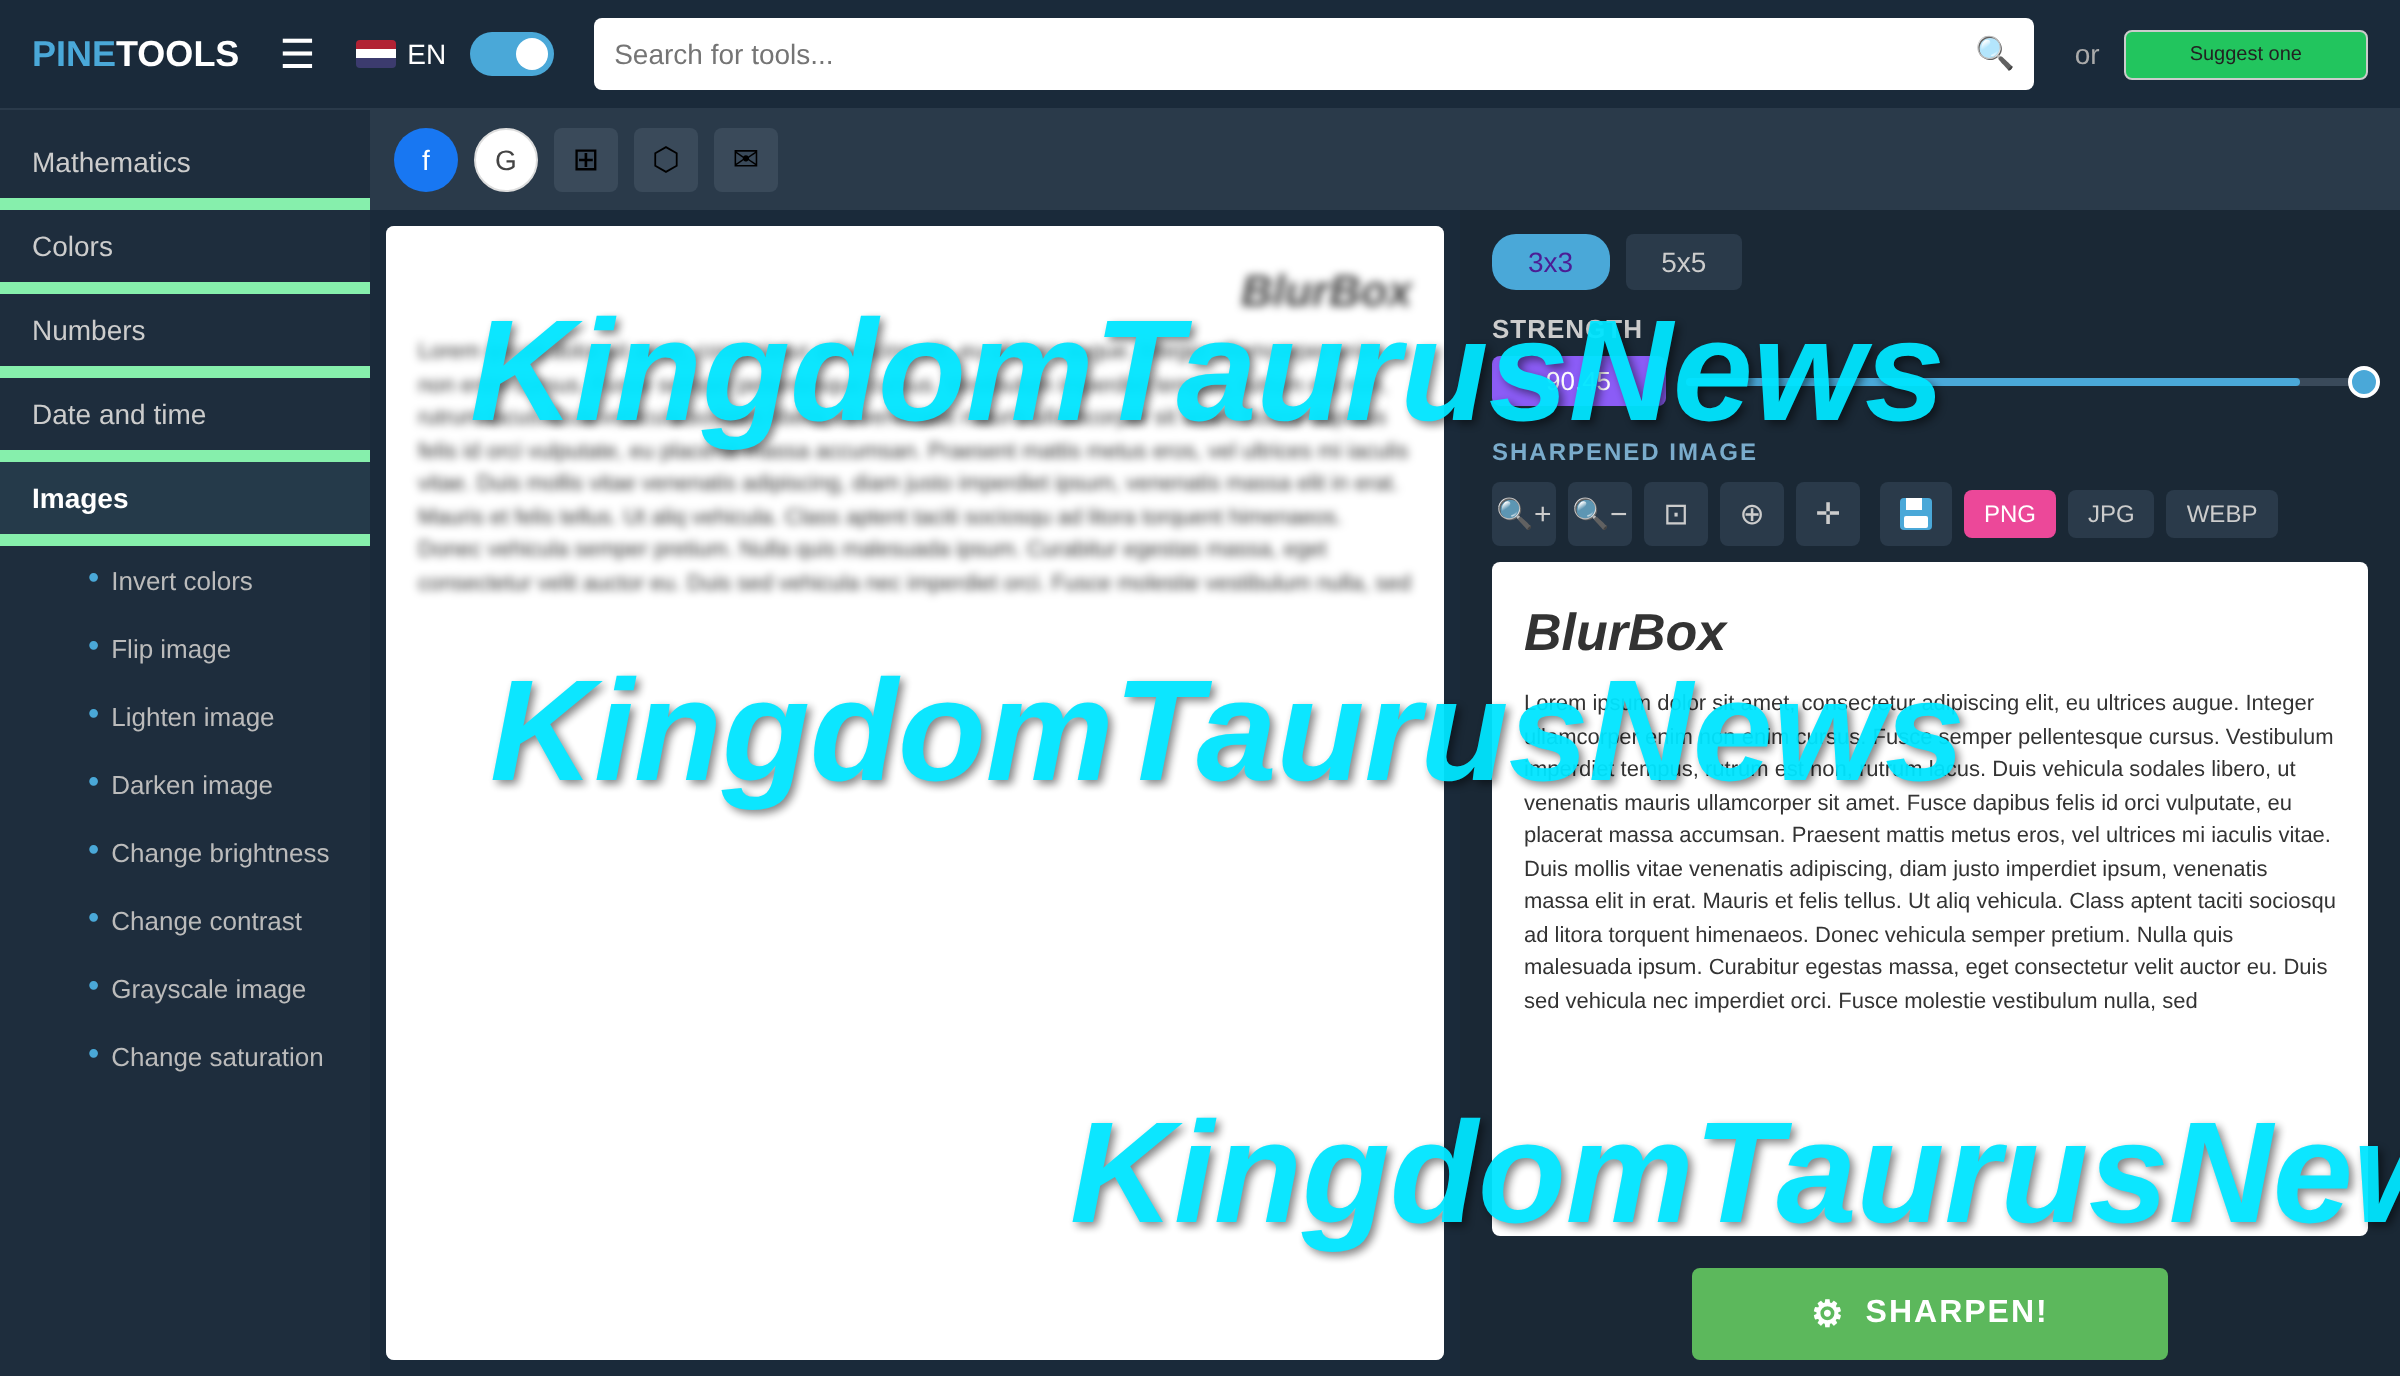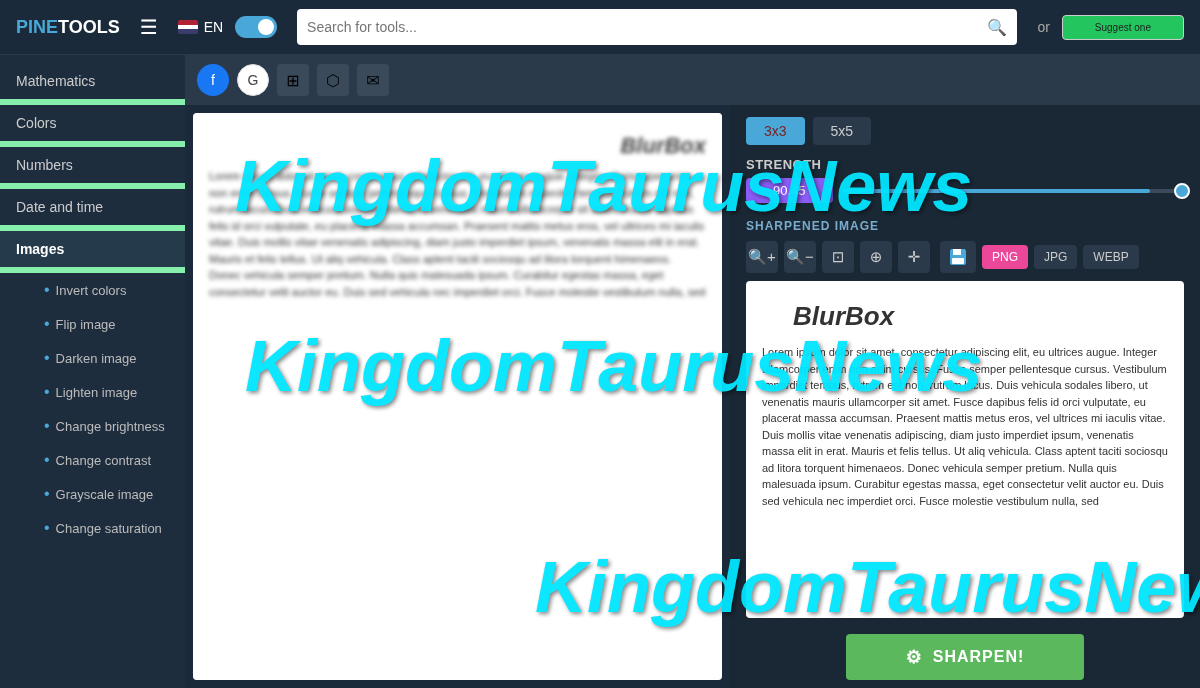--- a/index.html
+++ b/index.html
@@ -256,21 +256,22 @@
       background: #2a3a4a;
       color: #ccc;
       border: none;
       padding: 6px 18px;
       border-radius: 4px;
       font-size: 14px;
       cursor: pointer;
     }
     .matrix-btn.active {
       background: #4aa8d8;
-      color: #7f1d1d;
+      color: #4c1d95;
+      border-radius: 12px;
     }
 
     
     .strength-section {
       padding: 4px 16px 12px;
     }
     .strength-label {
       color: #ccc;
       font-size: 13px;
       margin-bottom: 6px;
@@ -390,21 +391,20 @@
       position: absolute;
       top: 0; left: 0; right: 0; bottom: 0;
       overflow: hidden;
     }
     .output-blurbox {
       font-size: 26px;
       font-weight: bold;
       color: #333;
       font-style: italic;
       margin-bottom: 8px;
-      margin-left: 31px;
     }
 
     
     .sharpen-btn-row {
       padding: 8px 16px;
       display: flex;
       justify-content: center;
     }
     .sharpen-btn {
       background: #5cb85c;
@@ -480,24 +480,24 @@
     <div class="sidebar-nav-item active">
       <span>Images</span>
     </div>
     <div class="sidebar-sub-item">
       <span>Invert colors</span>
     </div>
     <div class="sidebar-sub-item">
       <span>Flip image</span>
     </div>
     <div class="sidebar-sub-item">
+      <span>Lighten image</span>
+    </div>
+    <div class="sidebar-sub-item">
       <span>Darken image</span>
-    </div>
-    <div class="sidebar-sub-item">
-      <span>Lighten image</span>
     </div>
     <div class="sidebar-sub-item">
       <span>Change brightness</span>
     </div>
     <div class="sidebar-sub-item">
       <span>Change contrast</span>
     </div>
     <div class="sidebar-sub-item">
       <span>Grayscale image</span>
     </div>

